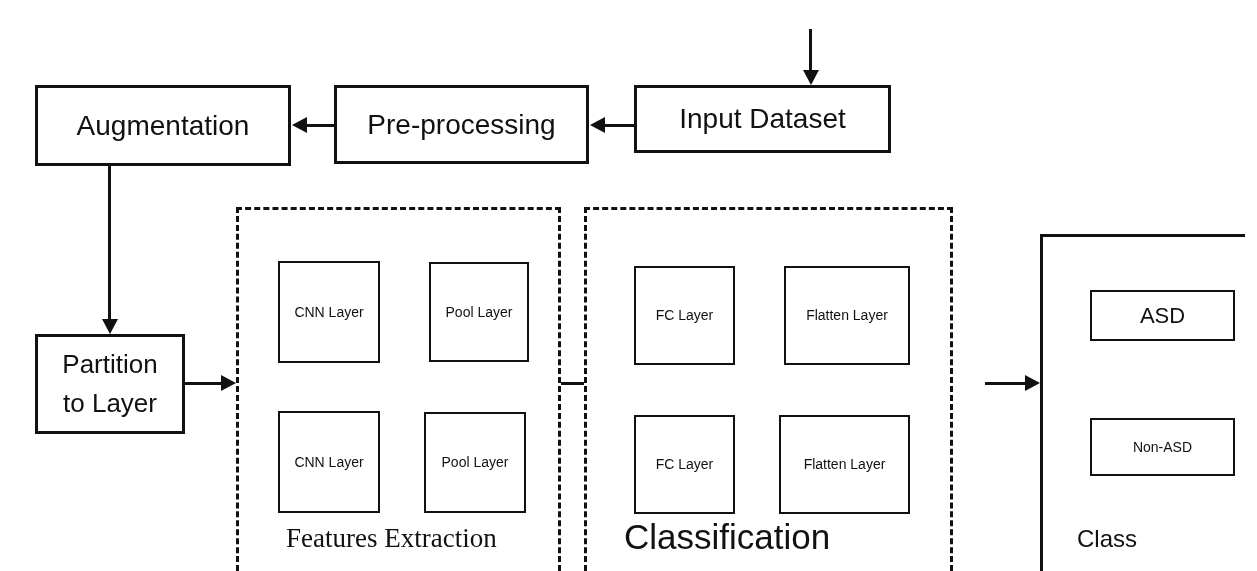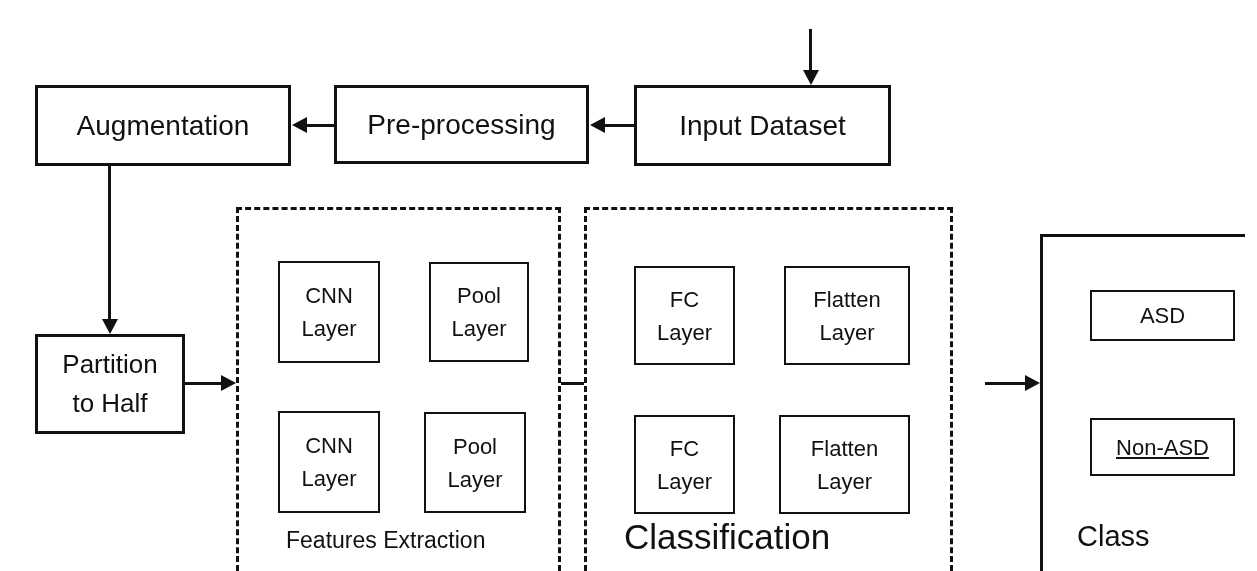--- a/index.html
+++ b/index.html
@@ -25,21 +25,21 @@
     background: var(--bg);
     display: flex;
     align-items: center;
     justify-content: center;
     text-align: center;
     font-size: 28px;
     line-height: 1.5;
   }
   .node-augmentation   { left: 11px;  top: 61px;  width: 256px; height: 81px; }
   .node-preprocessing  { left: 310px; top: 61px;  width: 255px; height: 79px; }
-  .node-input          { left: 610px; top: 61px;  width: 257px; height: 81px; }
+  .node-input          { left: 610px; top: 61px;  width: 257px; height: 68px; }
   .node-partition      { left: 11px;  top: 310px; width: 150px; height: 100px;
                          font-size: 26px; padding: 0 18px; }
 
   
   .group {
     position: absolute;
     border: 3px dashed var(--ink);
     background: var(--bg);
   }
   .group-fe  { left: 212px; top: 183px; width: 325px; height: 373px; }
@@ -55,45 +55,45 @@
 
   
   .cell {
     position: absolute;
     border: 2px solid var(--ink);
     background: var(--bg);
     display: flex;
     align-items: center;
     justify-content: center;
     text-align: center;
-    font-size: 22px;
+    font-size: 14px;
     line-height: 1.5;
     padding: 0 10px;
   }
   .cell-cnn-1  { left: 33px;  top: 45px;  width: 102px; height: 102px; }
   .cell-pool-1 { left: 184px; top: 46px;  width: 100px; height: 100px; }
   .cell-cnn-2  { left: 33px;  top: 195px; width: 102px; height: 102px; }
   .cell-pool-2 { left: 179px; top: 196px; width: 102px; height: 101px; }
 
   .cell-fc-1   { left: 41px;  top: 50px;  width: 101px; height: 99px; }
   .cell-flat-1 { left: 191px; top: 50px;  width: 126px; height: 99px; }
   .cell-fc-2   { left: 41px;  top: 199px; width: 101px; height: 99px; }
   .cell-flat-2 { left: 186px; top: 199px; width: 131px; height: 99px; }
 
   .cell-asd    { left: 41px; top: 47px;  width: 145px; height: 51px; font-size: 22px; padding: 0 4px; }
-  .cell-nonasd { left: 41px; top: 175px; width: 145px; height: 58px; font-size: 22px; padding: 0 8px; text-decoration: underline; }
+  .cell-nonasd { left: 41px; top: 175px; width: 145px; height: 58px; font-size: 14px; padding: 0 8px; }
 
   
   .group-caption {
     position: absolute;
     white-space: nowrap;
   }
-  .caption-fe  { left: 41px; bottom: 17px; font-size: 23px; }
+  .caption-fe  { left: 41px; bottom: 17px; font-size: 27px; font-family: Liberation Serif, serif; }
   .caption-cls { left: 31px; bottom: 14px; font-size: 35px; }
-  .caption-out { left: 28px; bottom: 22px; font-size: 29px; }
+  .caption-out { left: 28px; bottom: 22px; font-size: 24px; }
 
   
   .aline-h { position: absolute; height: 3px; background: var(--ink); }
   .aline-v { position: absolute; width: 3px;  background: var(--ink); }
   .ahead { position: absolute; width: 0; height: 0; }
   .ahead-left  { border-top: 8px solid transparent; border-bottom: 8px solid transparent; border-right: 15px solid var(--ink); }
   .ahead-right { border-top: 8px solid transparent; border-bottom: 8px solid transparent; border-left: 15px solid var(--ink); }
   .ahead-down  { border-left: 8px solid transparent; border-right: 8px solid transparent; border-top: 15px solid var(--ink); }
 
   
@@ -119,21 +119,21 @@
   .a7-head { left: 1001px; top: 351px; }
 </style>
 </head>
 <body>
 
 <div class="canvas">
 
   <div class="node node-augmentation">Augmentation</div>
   <div class="node node-preprocessing">Pre-processing</div>
   <div class="node node-input">Input Dataset</div>
-  <div class="node node-partition">Partition to Half</div>
+  <div class="node node-partition">Partition to Layer</div>
 
   <div class="aline-v a1-line"></div>
   <div class="ahead ahead-down a1-head"></div>
 
   <div class="aline-h a2-line"></div>
   <div class="ahead ahead-left a2-head"></div>
 
   <div class="aline-h a3-line"></div>
   <div class="ahead ahead-left a3-head"></div>
 

